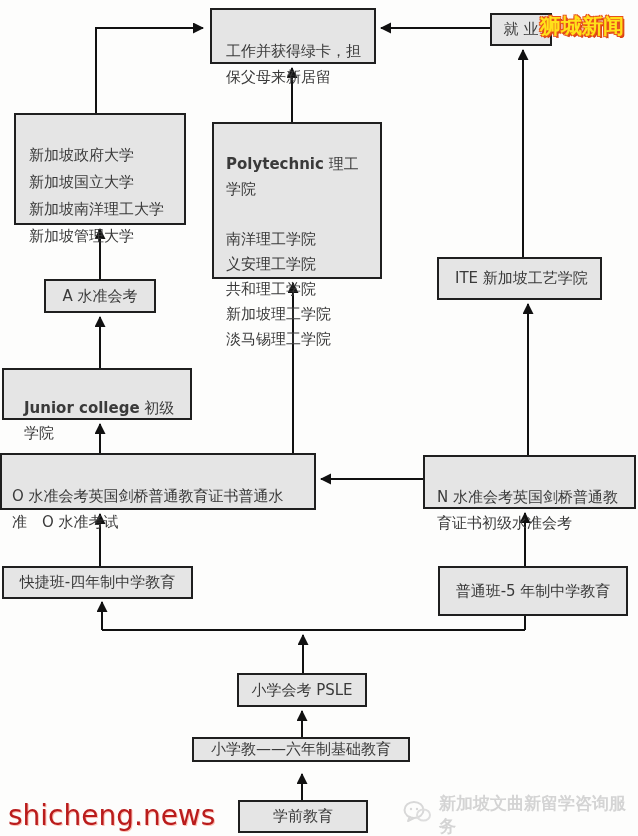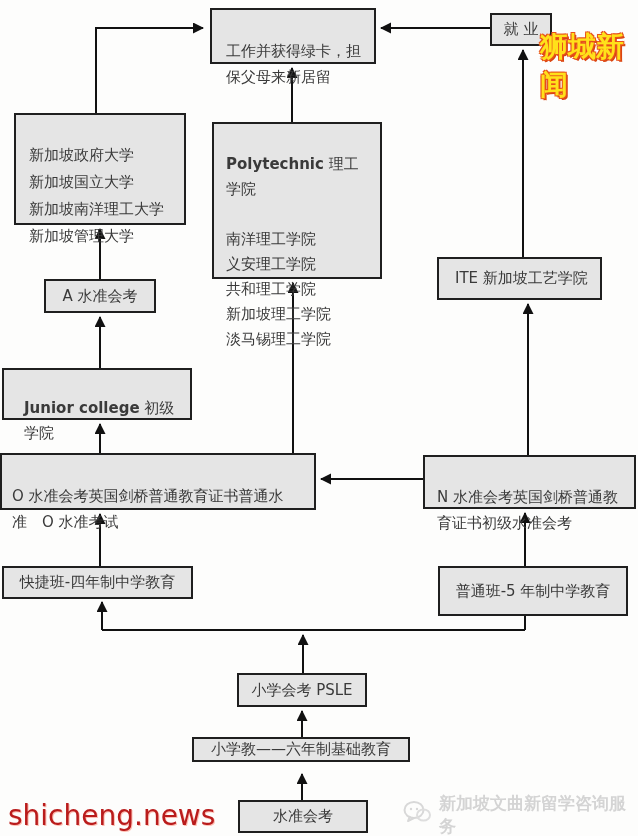--- a/index.html
+++ b/index.html
@@ -23,21 +23,21 @@
   .box-ite{left:437px;top:257px;width:165px;height:43px;padding-left:16px;display:flex;align-items:center;}
   .box-alevel{left:44px;top:279px;width:112px;height:34px;}
   .box-olevel{left:0px;top:453px;width:316px;height:57px;padding:2px 8px 0 10px;line-height:26px;}
   .box-nlevel{left:423px;top:455px;width:213px;height:54px;padding:1px 8px 0 12px;line-height:26px;}
   .box-express{left:2px;top:566px;width:191px;height:33px;}
   .box-normal{left:438px;top:566px;width:190px;height:50px;}
   .box-psle{left:237px;top:673px;width:130px;height:34px;}
   .box-primary{left:192px;top:737px;width:218px;height:25px;}
   .box-preschool{left:238px;top:800px;width:130px;height:33px;}
   .logo-top{
-    position:absolute;left:540px;top:28px;z-index:3;font-size:28px;font-weight:bold;
+    position:absolute;left:540px;top:12px;z-index:3;font-size:21px;font-weight:bold;
     color:#ffe11a;letter-spacing:0px;
     text-shadow:-1px -1px 0 #e8511b,1px -1px 0 #e8511b,-1px 1px 0 #e8511b,1px 1px 0 #e8511b,2px 2px 0 #d8440f;
   }
   .logo-url{
     position:absolute;left:8px;top:799px;z-index:3;font-size:28px;color:#b91c1c;
     text-shadow:1px 1px 0 rgba(255,140,120,0.55);
   }
   .watermark{
     position:absolute;left:403px;top:792px;z-index:3;display:flex;align-items:center;gap:8px;
     color:#d4d4d4;font-size:17px;font-weight:bold;
@@ -134,21 +134,21 @@
 
   <div class="box box-psle flex-center">
     <span>小学会考 PSLE</span>
   </div>
 
   <div class="box box-primary flex-center">
     <span>小学教——六年制基础教育</span>
   </div>
 
   <div class="box box-preschool flex-center">
-    <span>水准会考</span>
+    <span>学前教育</span>
   </div>
 
   <div class="logo-top">
     <span>狮城新闻</span>
   </div>
 
   <div class="logo-url">
     <span>shicheng.news</span>
   </div>
 

